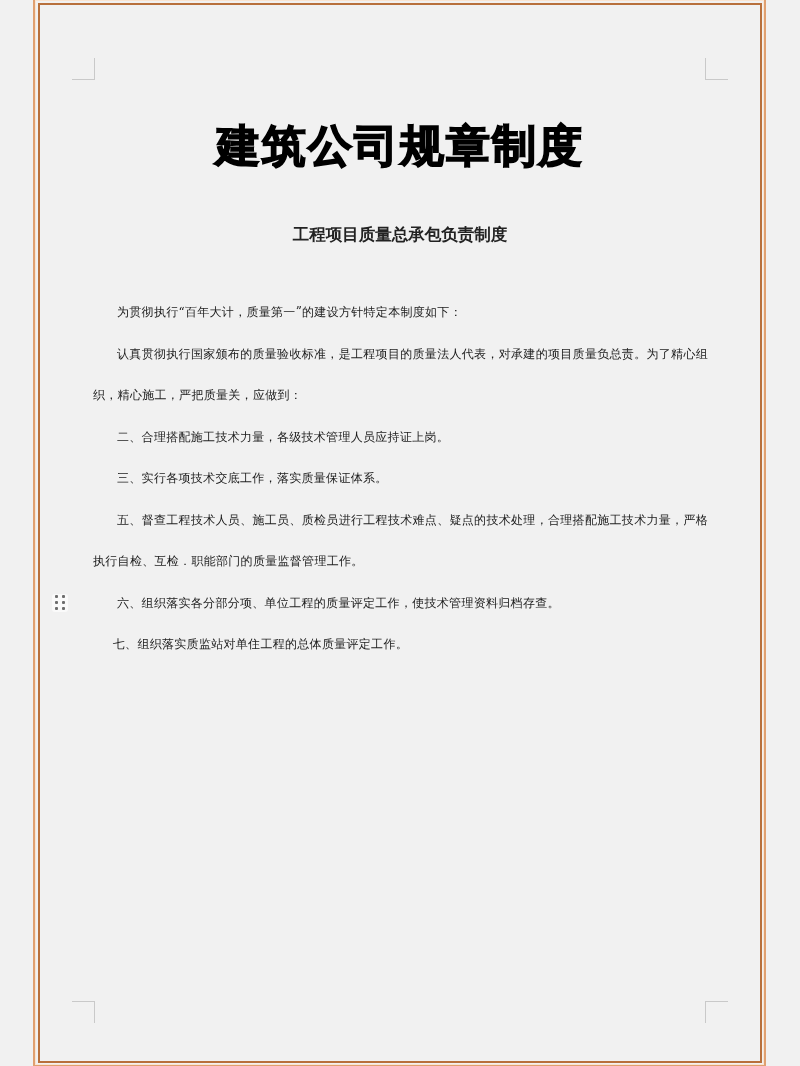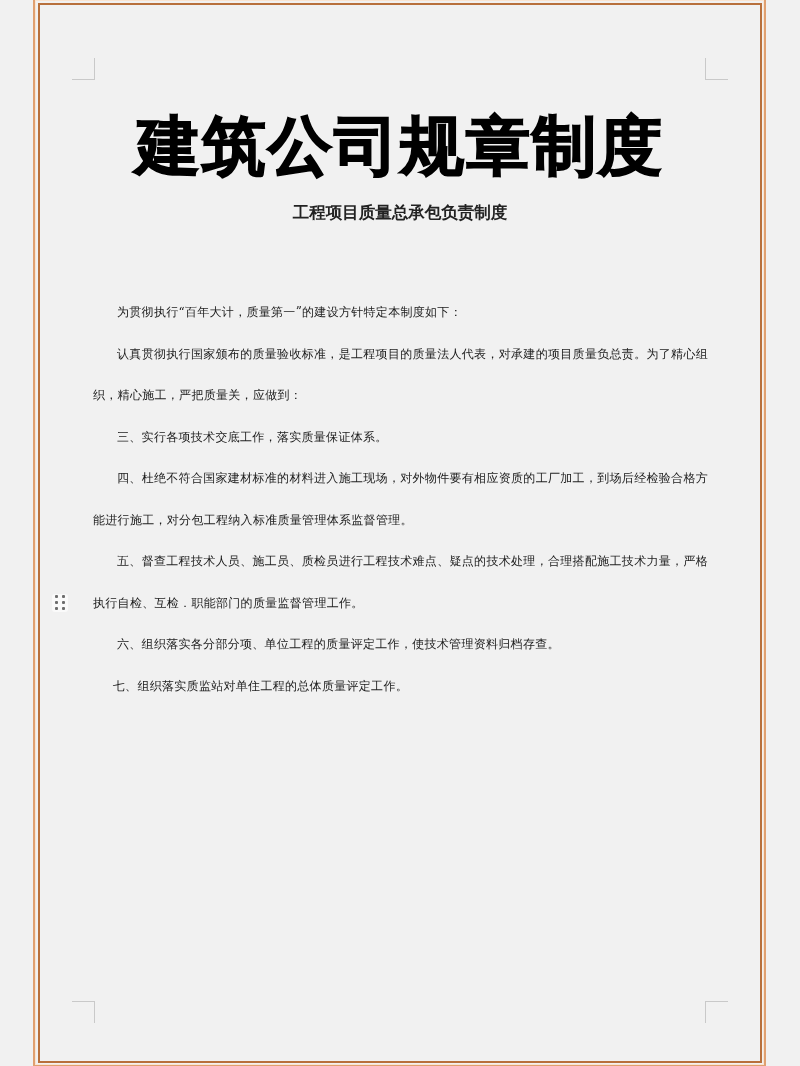--- a/index.html
+++ b/index.html
@@ -24,26 +24,26 @@
     .crop-mark { position: absolute; width: 23px; height: 22px; box-sizing: border-box; }
     .crop-tl { left: 72px; top: 58px; border-right: 1px solid #c9c9c9; border-bottom: 1px solid #c9c9c9; }
     .crop-tr { left: 705px; top: 58px; border-left: 1px solid #c9c9c9; border-bottom: 1px solid #c9c9c9; }
     .crop-bl { left: 72px; top: 1001px; border-right: 1px solid #c9c9c9; border-top: 1px solid #c9c9c9; }
     .crop-br { left: 705px; top: 1001px; border-left: 1px solid #c9c9c9; border-top: 1px solid #c9c9c9; }
 
     .doc-title {
       position: absolute; left: 0; width: 800px; top: 106px;
       text-align: center;
       font-family: "DejaVu Serif", serif;
-      font-weight: 900; font-size: 64px; letter-spacing: 2px;
+      font-weight: 900; font-size: 44px; letter-spacing: 2px;
       color: #000; line-height: 80px;
       -webkit-text-stroke: 1.5px #000;
     }
     .doc-subtitle {
-      position: absolute; left: 0; width: 800px; top: 200px;
+      position: absolute; left: 0; width: 800px; top: 222px;
       text-align: center;
       font-size: 16.5px; font-weight: bold; color: #222;
       line-height: 26px;
     }
     .body-text {
       position: absolute; left: 93px; top: 292px; width: 615px;
       font-size: 12px; line-height: 41.5px; color: #1c1c1c;
       letter-spacing: 0.3px;
     }
     .para { margin: 0; text-indent: 2em; text-align: justify; text-align-last: left; }
@@ -67,22 +67,22 @@
 <div class="crop-mark crop-tr"></div>
 <div class="crop-mark crop-bl"></div>
 <div class="crop-mark crop-br"></div>
 
 <h1 class="doc-title" style="margin:0">建筑公司规章制度</h1>
 <h2 class="doc-subtitle" style="margin:0">工程项目质量总承包负责制度</h2>
 
 <div class="body-text">
   <p class="para">为贯彻执行“百年大计，质量第一”的建设方针特定本制度如下：</p>
   <p class="para">认真贯彻执行国家颁布的质量验收标准，是工程项目的质量法人代表，对承建的项目质量负总责。为了精心组织，精心施工，严把质量关，应做到：</p>
+  <p class="para">二、合理搭配施工技术力量，各级技术管理人员应持证上岗。</p>
   <p class="para">三、实行各项技术交底工作，落实质量保证体系。</p>
-  <p class="para">四、杜绝不符合国家建材标准的材料进入施工现场，对外物件要有相应资质的工厂加工，到场后经检验合格方能进行施工，对分包工程纳入标准质量管理体系监督管理。</p>
   <p class="para">五、督查工程技术人员、施工员、质检员进行工程技术难点、疑点的技术处理，合理搭配施工技术力量，严格执行自检、互检．职能部门的质量监督管理工作。</p>
   <p class="para">六、组织落实各分部分项、单位工程的质量评定工作，使技术管理资料归档存查。</p>
   <p class="para item7">七、组织落实质监站对单住工程的总体质量评定工作。</p>
 </div>
 
 <div class="drag-handle">
   <span></span>
     <span></span>
   <span></span>
     <span></span>

